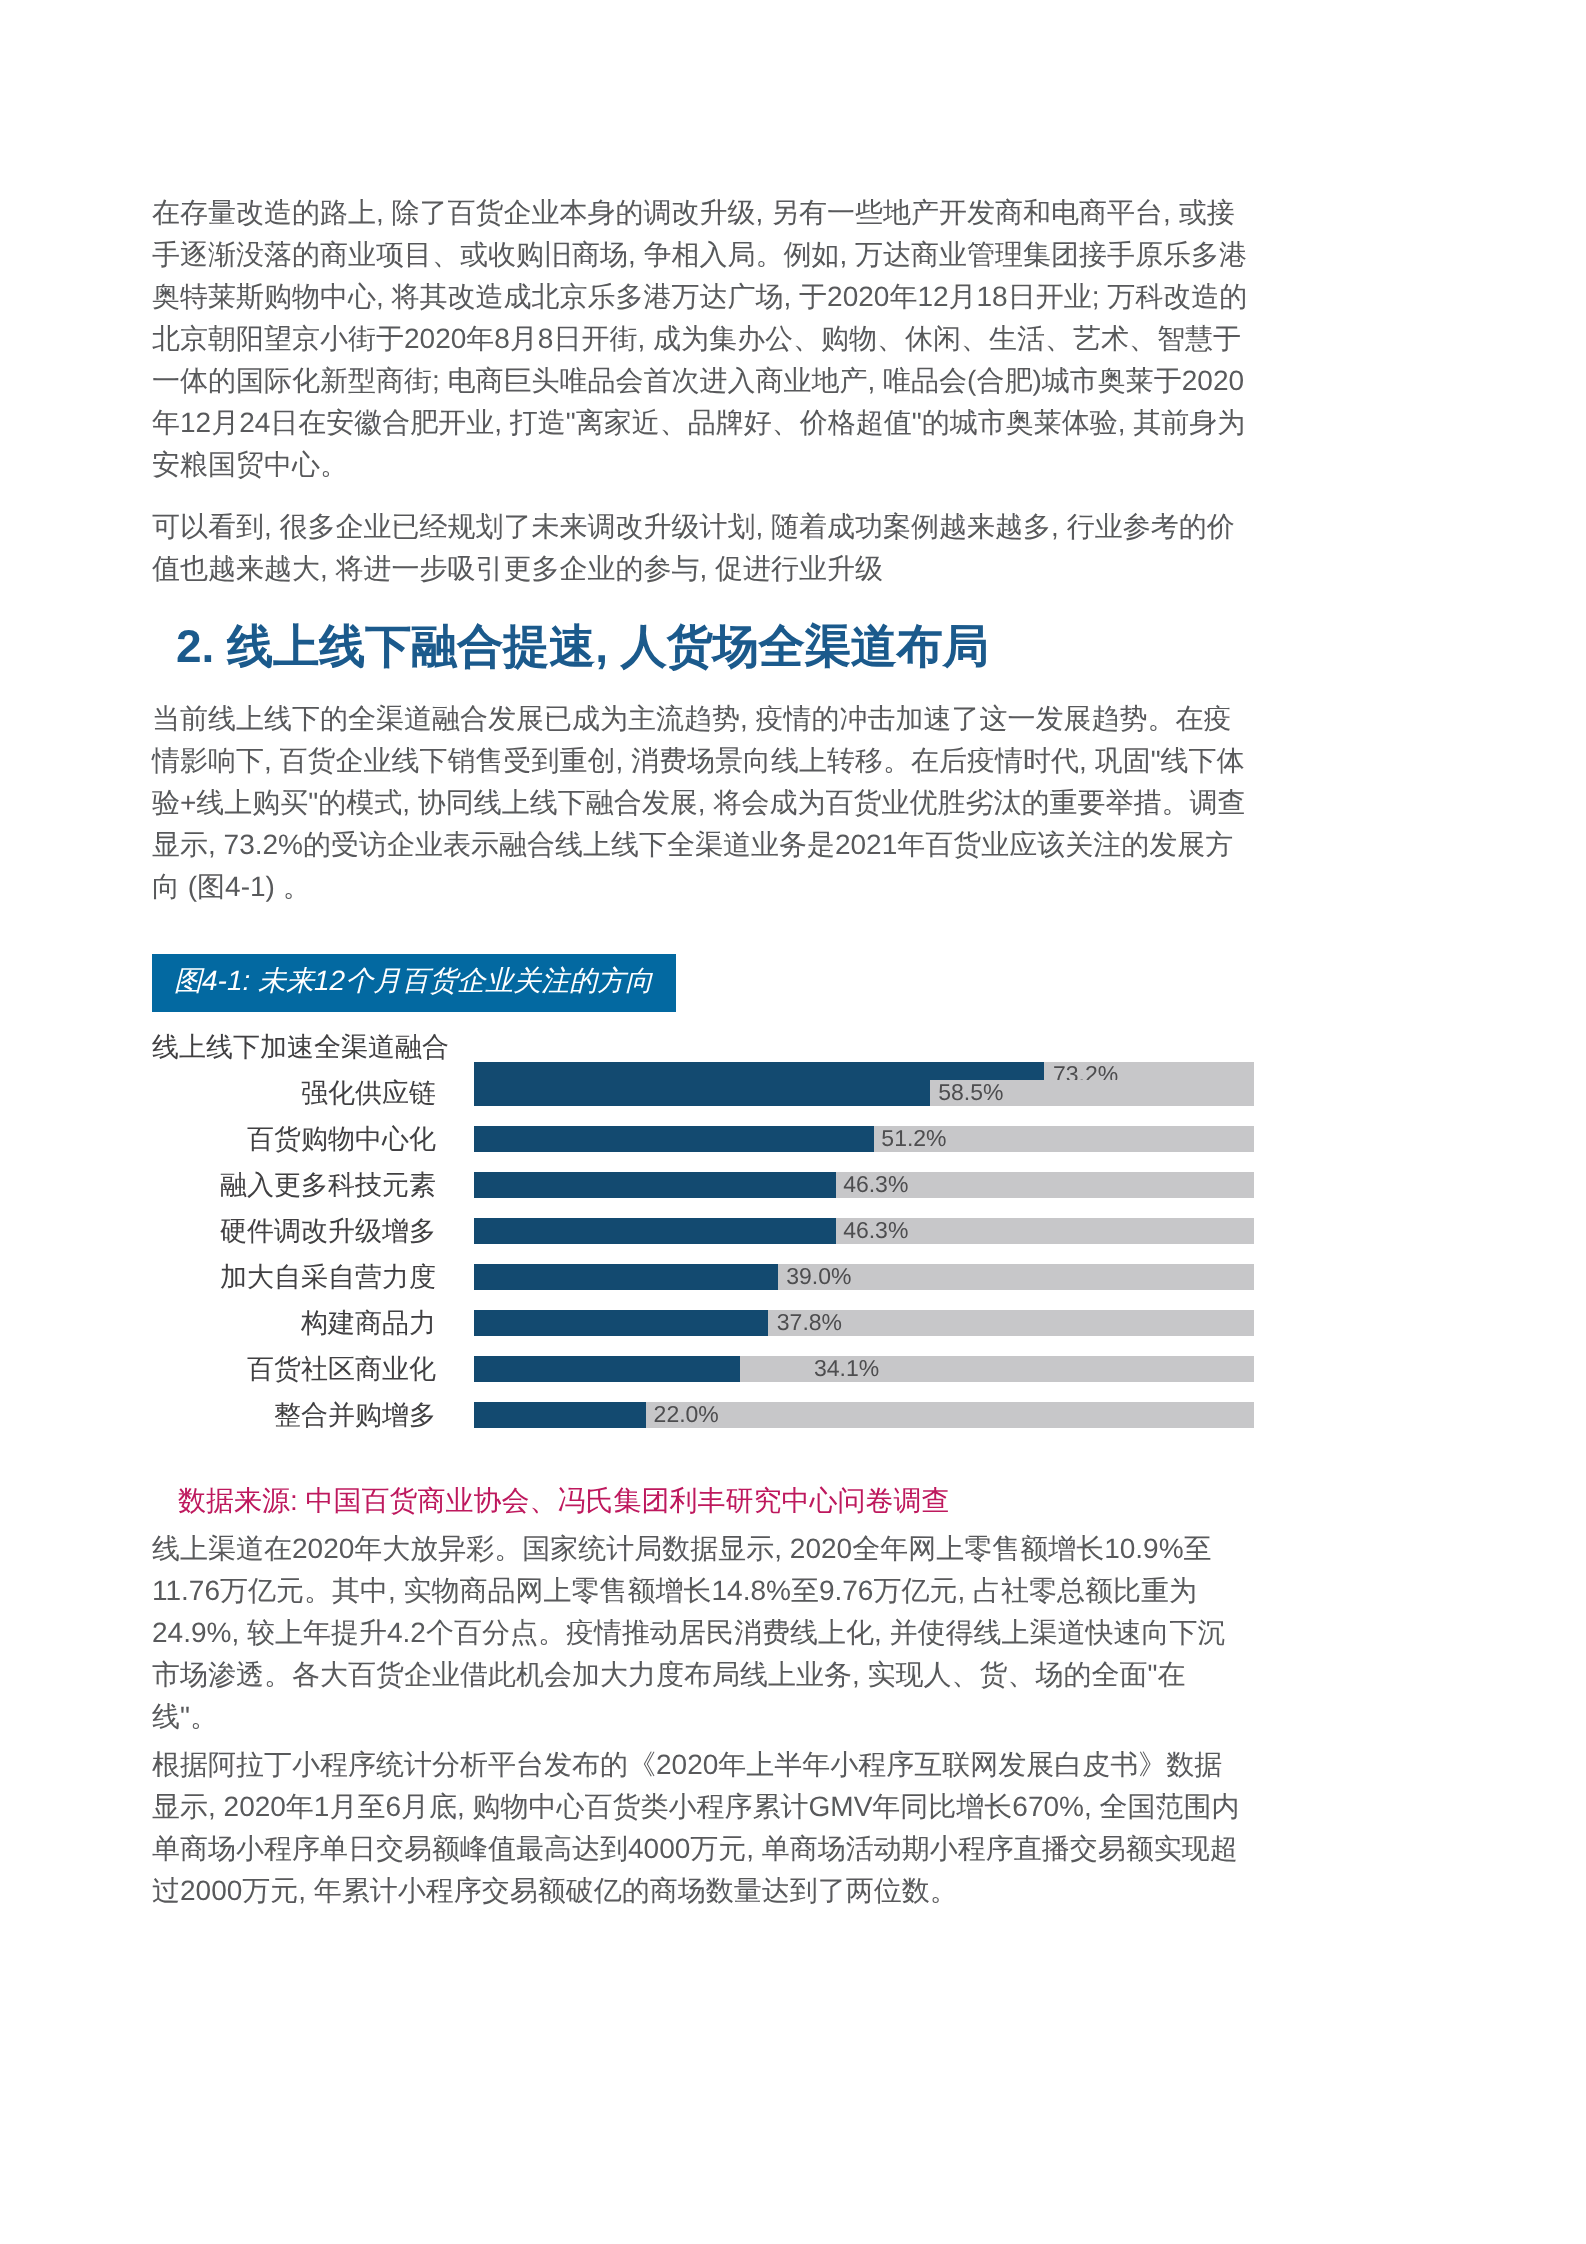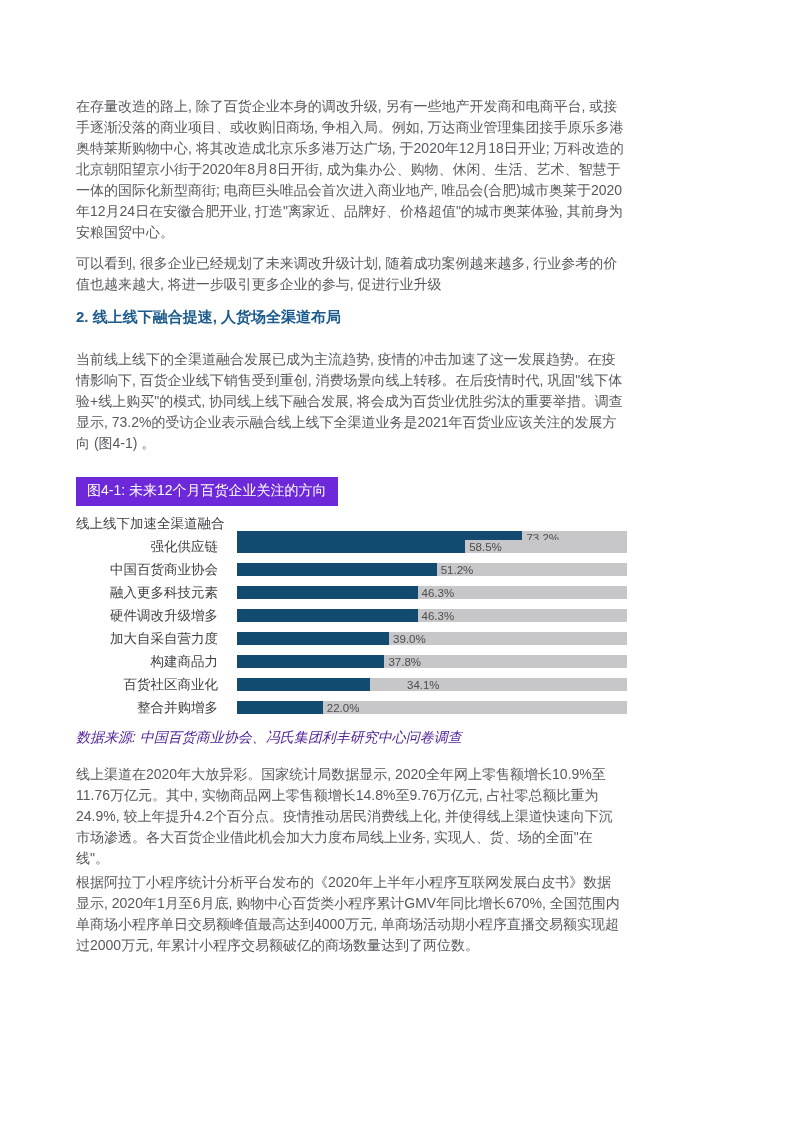--- a/index.html
+++ b/index.html
@@ -8,81 +8,81 @@
     font-family:"Liberation Sans", sans-serif; overflow:hidden;
   }
   .content { position:absolute; left:76px; top:0; width:560px; }
   .para {
     position:absolute; left:0; margin:0; width:548px;
     font-size:14px; line-height:21px; color:#58595b; text-align:left;
   }
   .para1 { top:96px; }
   .para2 { top:253px; }
   .heading {
-    position:absolute; left:0; top:308px; margin:0;
-    font-size:15px; font-weight:bold; color:#1b5a8c; white-space:nowrap;
+    position:absolute; left:12px; top:308px; margin:0;
+    font-size:23px; font-weight:bold; color:#1b5a8c; white-space:nowrap;
   }
   .para3 { top:349px; }
   .figure-band {
     position:absolute; left:0; top:477px; display:inline-block;
     background:#134a70; color:#ffffff; font-size:14px;
     padding:5px 11px 6px 11px; white-space:nowrap;
   }
   .chart { position:absolute; left:0; top:517px; width:551px; }
   .chart-row { display:flex; align-items:center; height:13px; margin-bottom:10px; }
   .chart-label {
     width:161px; padding-right:19px; box-sizing:border-box; text-align:right;
     font-size:13.5px; line-height:13px; color:#414042; white-space:nowrap; flex:none;
   }
   .chart-track { position:relative; flex:1; height:13px; background:#c7c7c9; }
   .chart-bar { position:absolute; left:0; top:0; height:100%; background:#134a70; }
   .chart-value {
     position:absolute; top:50%; transform:translateY(-50%);
     font-size:11.5px; color:#4d4d4f; white-space:nowrap;
   }
   .source {
-    position:absolute; left:0; top:729px; margin:0; width:548px;
-    font-size:14px; font-style:italic; color:#4c1d95; white-space:nowrap;
+    position:absolute; left:0; top:729px; margin:13px; width:548px;
+    font-size:14px; color:#be185d; white-space:nowrap;
   }
   .para4 { top:764px; }
   .para5 { top:872px; }
   .page-number {
     position:absolute; left:22px; top:1064px;
     font-size:12.5px; color:#58595b;
   }
 </style>
 </head>
 <body>
 
 <div class="page">
   <div class="content">
     <p class="para para1">在存量改造的路上, 除了百货企业本身的调改升级, 另有一些地产开发商和电商平台, 或接手逐渐没落的商业项目、或收购旧商场, 争相入局。例如, 万达商业管理集团接手原乐多港奥特莱斯购物中心, 将其改造成北京乐多港万达广场, 于2020年12月18日开业; 万科改造的北京朝阳望京小街于2020年8月8日开街, 成为集办公、购物、休闲、生活、艺术、智慧于一体的国际化新型商街; 电商巨头唯品会首次进入商业地产, 唯品会(合肥)城市奥莱于2020年12月24日在安徽合肥开业, 打造"离家近、品牌好、价格超值"的城市奥莱体验, 其前身为安粮国贸中心。</p>
     <p class="para para2">可以看到, 很多企业已经规划了未来调改升级计划, 随着成功案例越来越多, 行业参考的价值也越来越大, 将进一步吸引更多企业的参与, 促进行业升级</p>
     <h2 class="heading" style="color: rgb(27, 90, 140);">2. 线上线下融合提速, 人货场全渠道布局</h2>
     <p class="para para3">当前线上线下的全渠道融合发展已成为主流趋势, 疫情的冲击加速了这一发展趋势。在疫情影响下, 百货企业线下销售受到重创, 消费场景向线上转移。在后疫情时代, 巩固"线下体验+线上购买"的模式, 协同线上线下融合发展, 将会成为百货业优胜劣汰的重要举措。调查显示, 73.2%的受访企业表示融合线上线下全渠道业务是2021年百货业应该关注的发展方向 (图4-1) 。</p>
-    <div class="figure-band" style="background: #6d28d9;">
+    <div class="figure-band" style="background: #0369a1; font-style: italic;">
       <span>图4-1: 未来12个月百货企业关注的方向</span>
     </div>
     <div class="chart">
         <div class="chart-row">
           <div class="chart-label" style="color: rgb(65, 64, 66);">线上线下加速全渠道融合</div>
           <div class="chart-track" style="background: rgb(199, 199, 201); margin-top: 28px;">
             <div class="chart-bar" style="width: 73.2%; background: rgb(19, 74, 112);"></div>
             <span class="chart-value" style="left: calc(73.2% + 4px);">73.2%</span>
           </div>
         </div>
         <div class="chart-row">
           <div class="chart-label" style="color: rgb(65, 64, 66);">强化供应链</div>
           <div class="chart-track" style="background: rgb(199, 199, 201);">
             <div class="chart-bar" style="width: 58.5%; background: rgb(19, 74, 112);"></div>
             <span class="chart-value" style="left: calc(58.5% + 4px);">58.5%</span>
           </div>
         </div>
         <div class="chart-row">
-          <div class="chart-label" style="color: rgb(65, 64, 66);">中国百货商业协会</div>
+          <div class="chart-label" style="color: rgb(65, 64, 66);">百货购物中心化</div>
           <div class="chart-track" style="background: rgb(199, 199, 201);">
             <div class="chart-bar" style="width: 51.2%; background: rgb(19, 74, 112);"></div>
             <span class="chart-value" style="left: calc(51.2% + 4px);">51.2%</span>
           </div>
         </div>
         <div class="chart-row">
           <div class="chart-label" style="color: rgb(65, 64, 66);">融入更多科技元素</div>
           <div class="chart-track" style="background: rgb(199, 199, 201);">
             <div class="chart-bar" style="width: 46.3%; background: rgb(19, 74, 112);"></div>
             <span class="chart-value" style="left: calc(46.3% + 4px);">46.3%</span>

